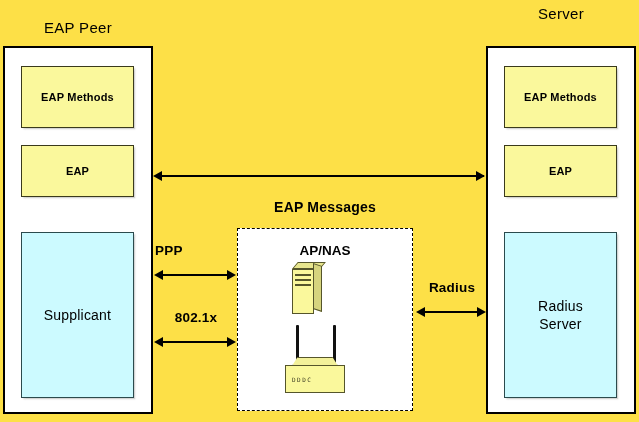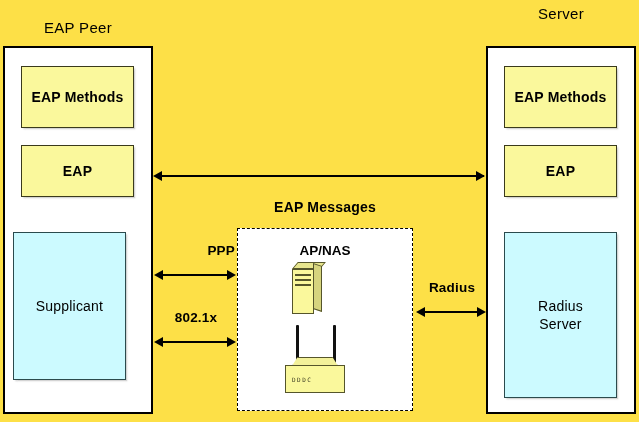--- a/index.html
+++ b/index.html
@@ -34,21 +34,21 @@
     box-sizing: border-box;
   }
 
   
   .layer-box {
     box-sizing: border-box;
     border: 1px solid #3a3a1c;
     display: flex;
     align-items: center;
     justify-content: center;
-    font-size: 14px;
+    font-size: 11px;
     color: #000000;
     font-weight: bold;
     letter-spacing: 0.2px;
     box-shadow: 1.5px 1.5px 1.5px rgba(120,120,120,0.32);
   }
   .layer-box.yellow { background: #faf89c; }
   .layer-box.cyan {
     background: #ccfaff;
     border: 1px solid #2b4a4d;
     font-weight: normal;
@@ -160,21 +160,21 @@
   <div class="abs stack-panel" style="left:3px; top:46px; width:150px; height:368px;">
 
     <div class="abs layer-box yellow" style="left:16px; top:18px; width:113px; height:62px;">
       <span>EAP Methods</span>
     </div>
 
     <div class="abs layer-box yellow" style="left:16px; top:97px; width:113px; height:52px;">
       <span>EAP</span>
     </div>
 
-    <div class="abs layer-box cyan" style="left:8px; top:184px; width:113px; height:148px;">
+    <div class="abs layer-box cyan" style="left:16px; top:184px; width:113px; height:166px;">
       <span>Supplicant</span>
     </div>
   </div>
 
   <div class="abs panel-title" style="left:486px; top:4px; width:150px;">
     <div>Server</div>
   </div>
 
   <div class="abs stack-panel" style="left:486px; top:46px; width:150px; height:368px;">
 
@@ -221,21 +221,21 @@
     <div class="antenna" style="left:333px; top:325px; height:38px;"></div>
 
     <div class="router-top" style="left:292px; top:357px; width:46px; height:9px;
                 clip-path: polygon(12% 0%, 88% 0%, 100% 100%, 0% 100%);
                 border:none; background:#f3f19a;
                 box-shadow: inset 0 0 0 1px #55552b;"></div>
     <div class="router-body" style="left:285px; top:365px; width:60px; height:28px;"></div>
     <div class="router-leds" style="left:292px; top:376px;">DDDC</div>
   </div>
 
-  <div class="arrow-label" style="left:155px; top:243px; width:80px; text-align:right;">PPP</div>
+  <div class="arrow-label" style="left:155px; top:243px; width:80px; text-align:left;">PPP</div>
   <div class="arrow-line" style="left:158px; top:274px; width:74px;"></div>
   <div class="arrow-head left" style="left:154px; top:270px;"></div>
   <div class="arrow-head right" style="left:227px; top:270px;"></div>
 
   <div class="arrow-label" style="left:155px; top:310px; width:82px; text-align:center;">802.1x</div>
   <div class="arrow-line" style="left:158px; top:341px; width:74px;"></div>
   <div class="arrow-head left" style="left:154px; top:337px;"></div>
   <div class="arrow-head right" style="left:227px; top:337px;"></div>
 
   <div class="arrow-label" style="left:418px; top:280px; width:68px; text-align:center;">Radius</div>

